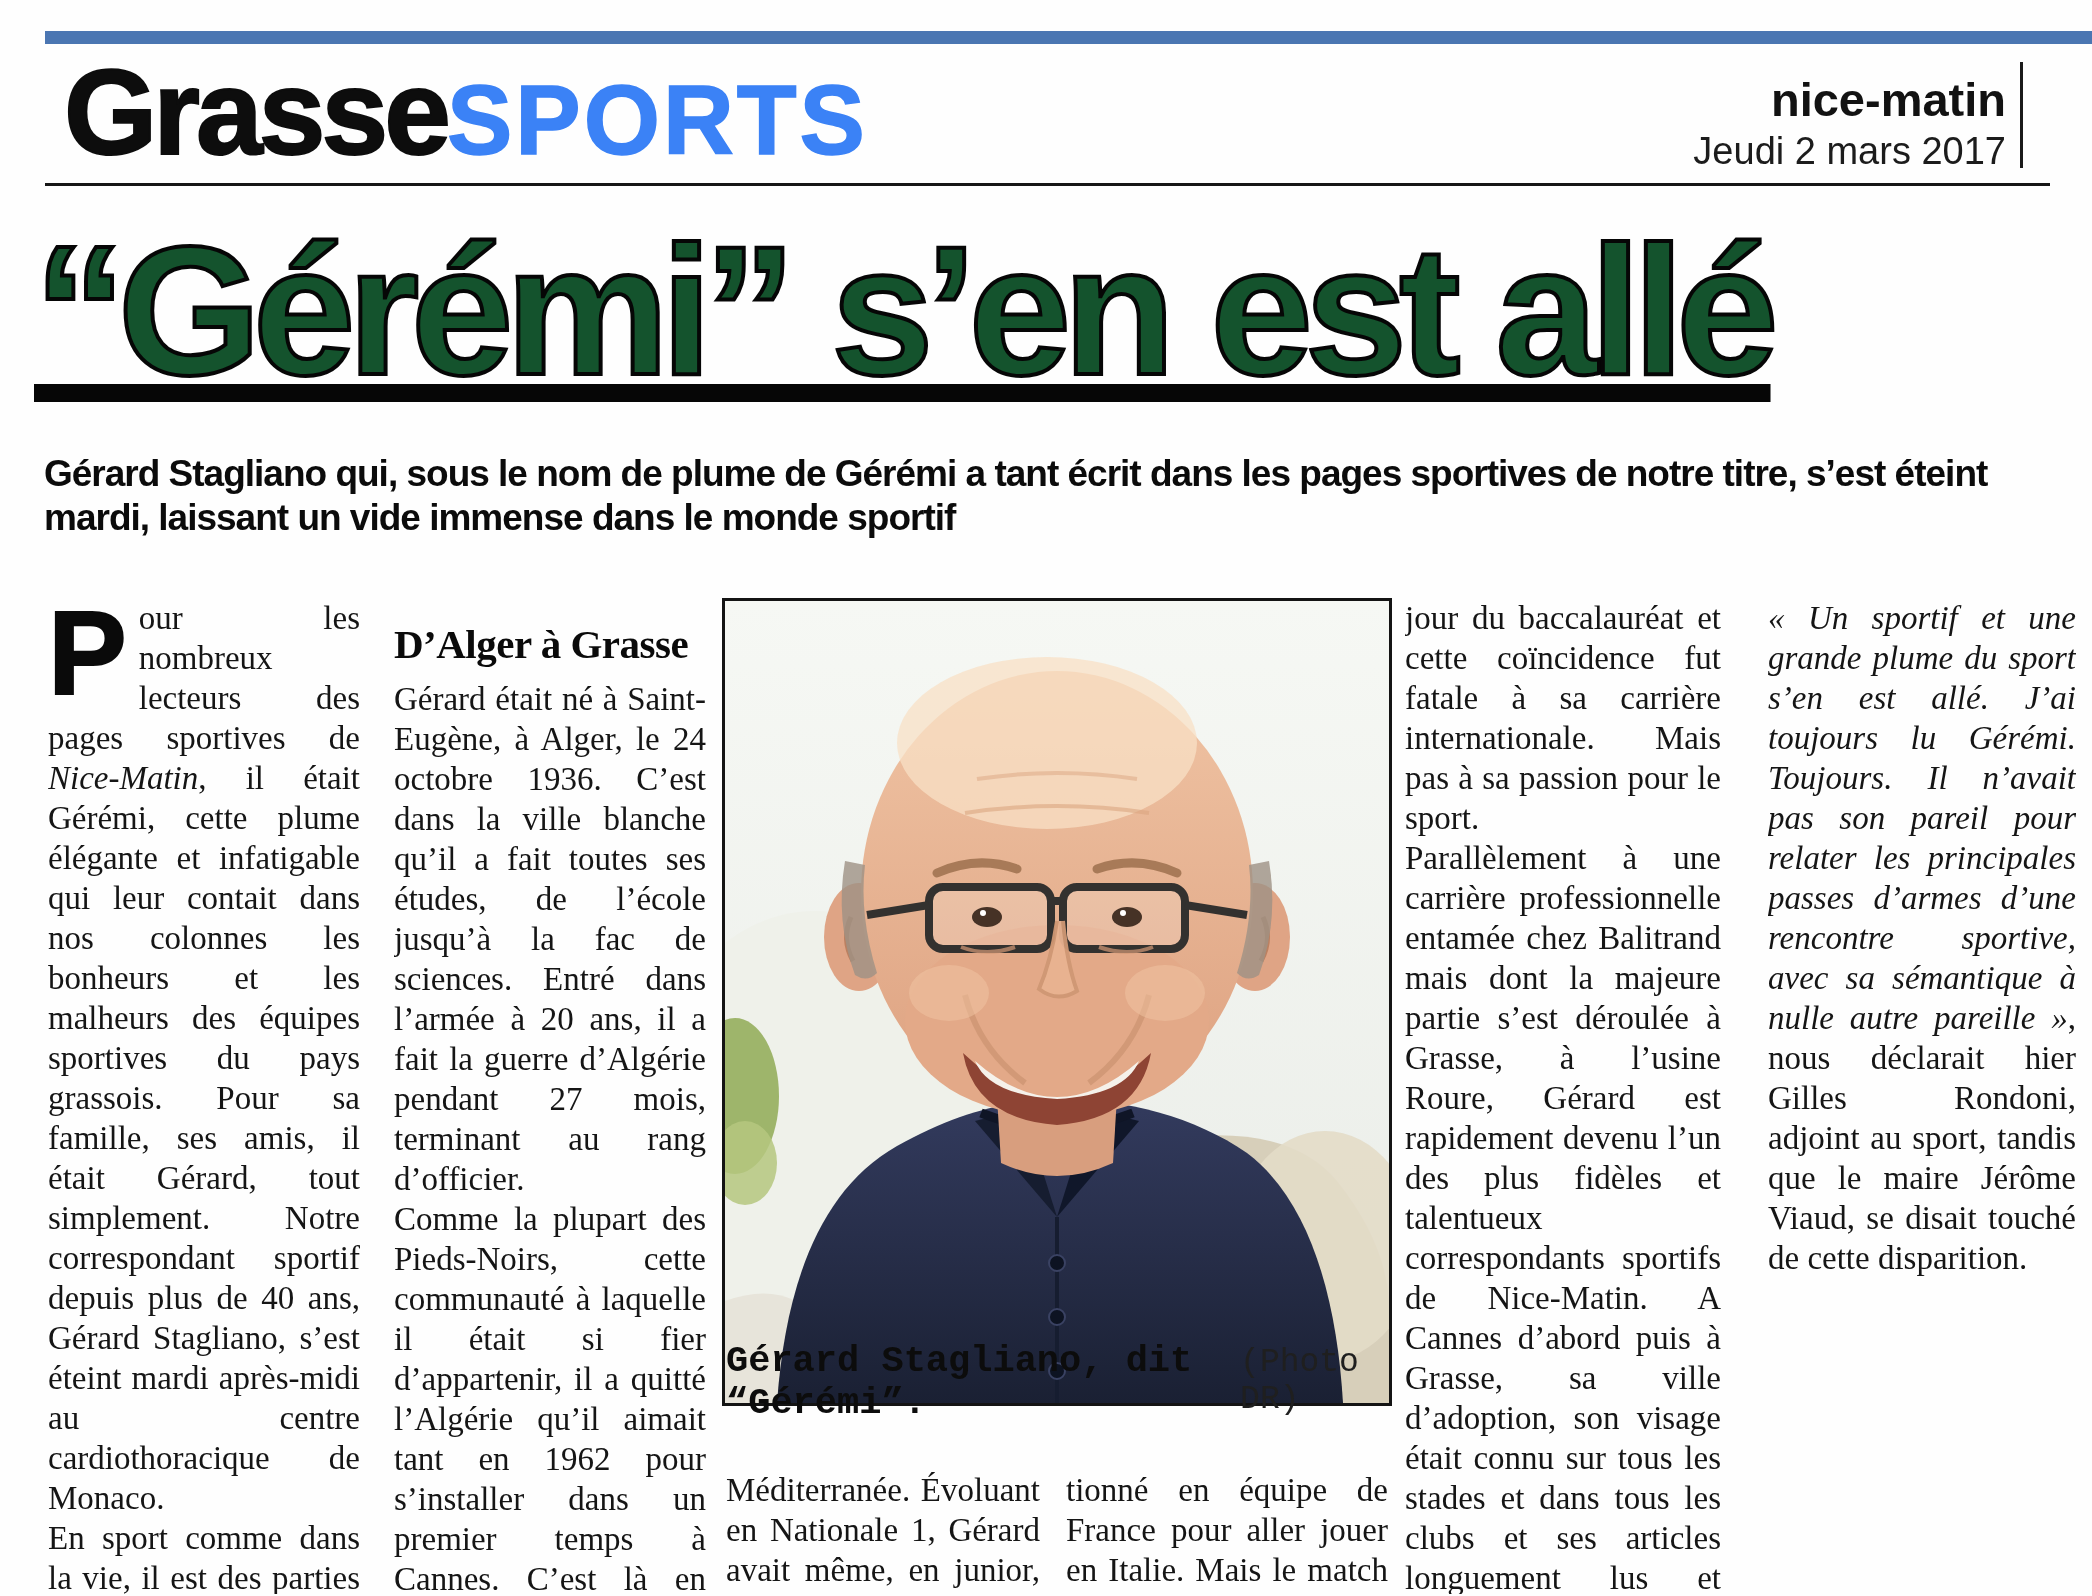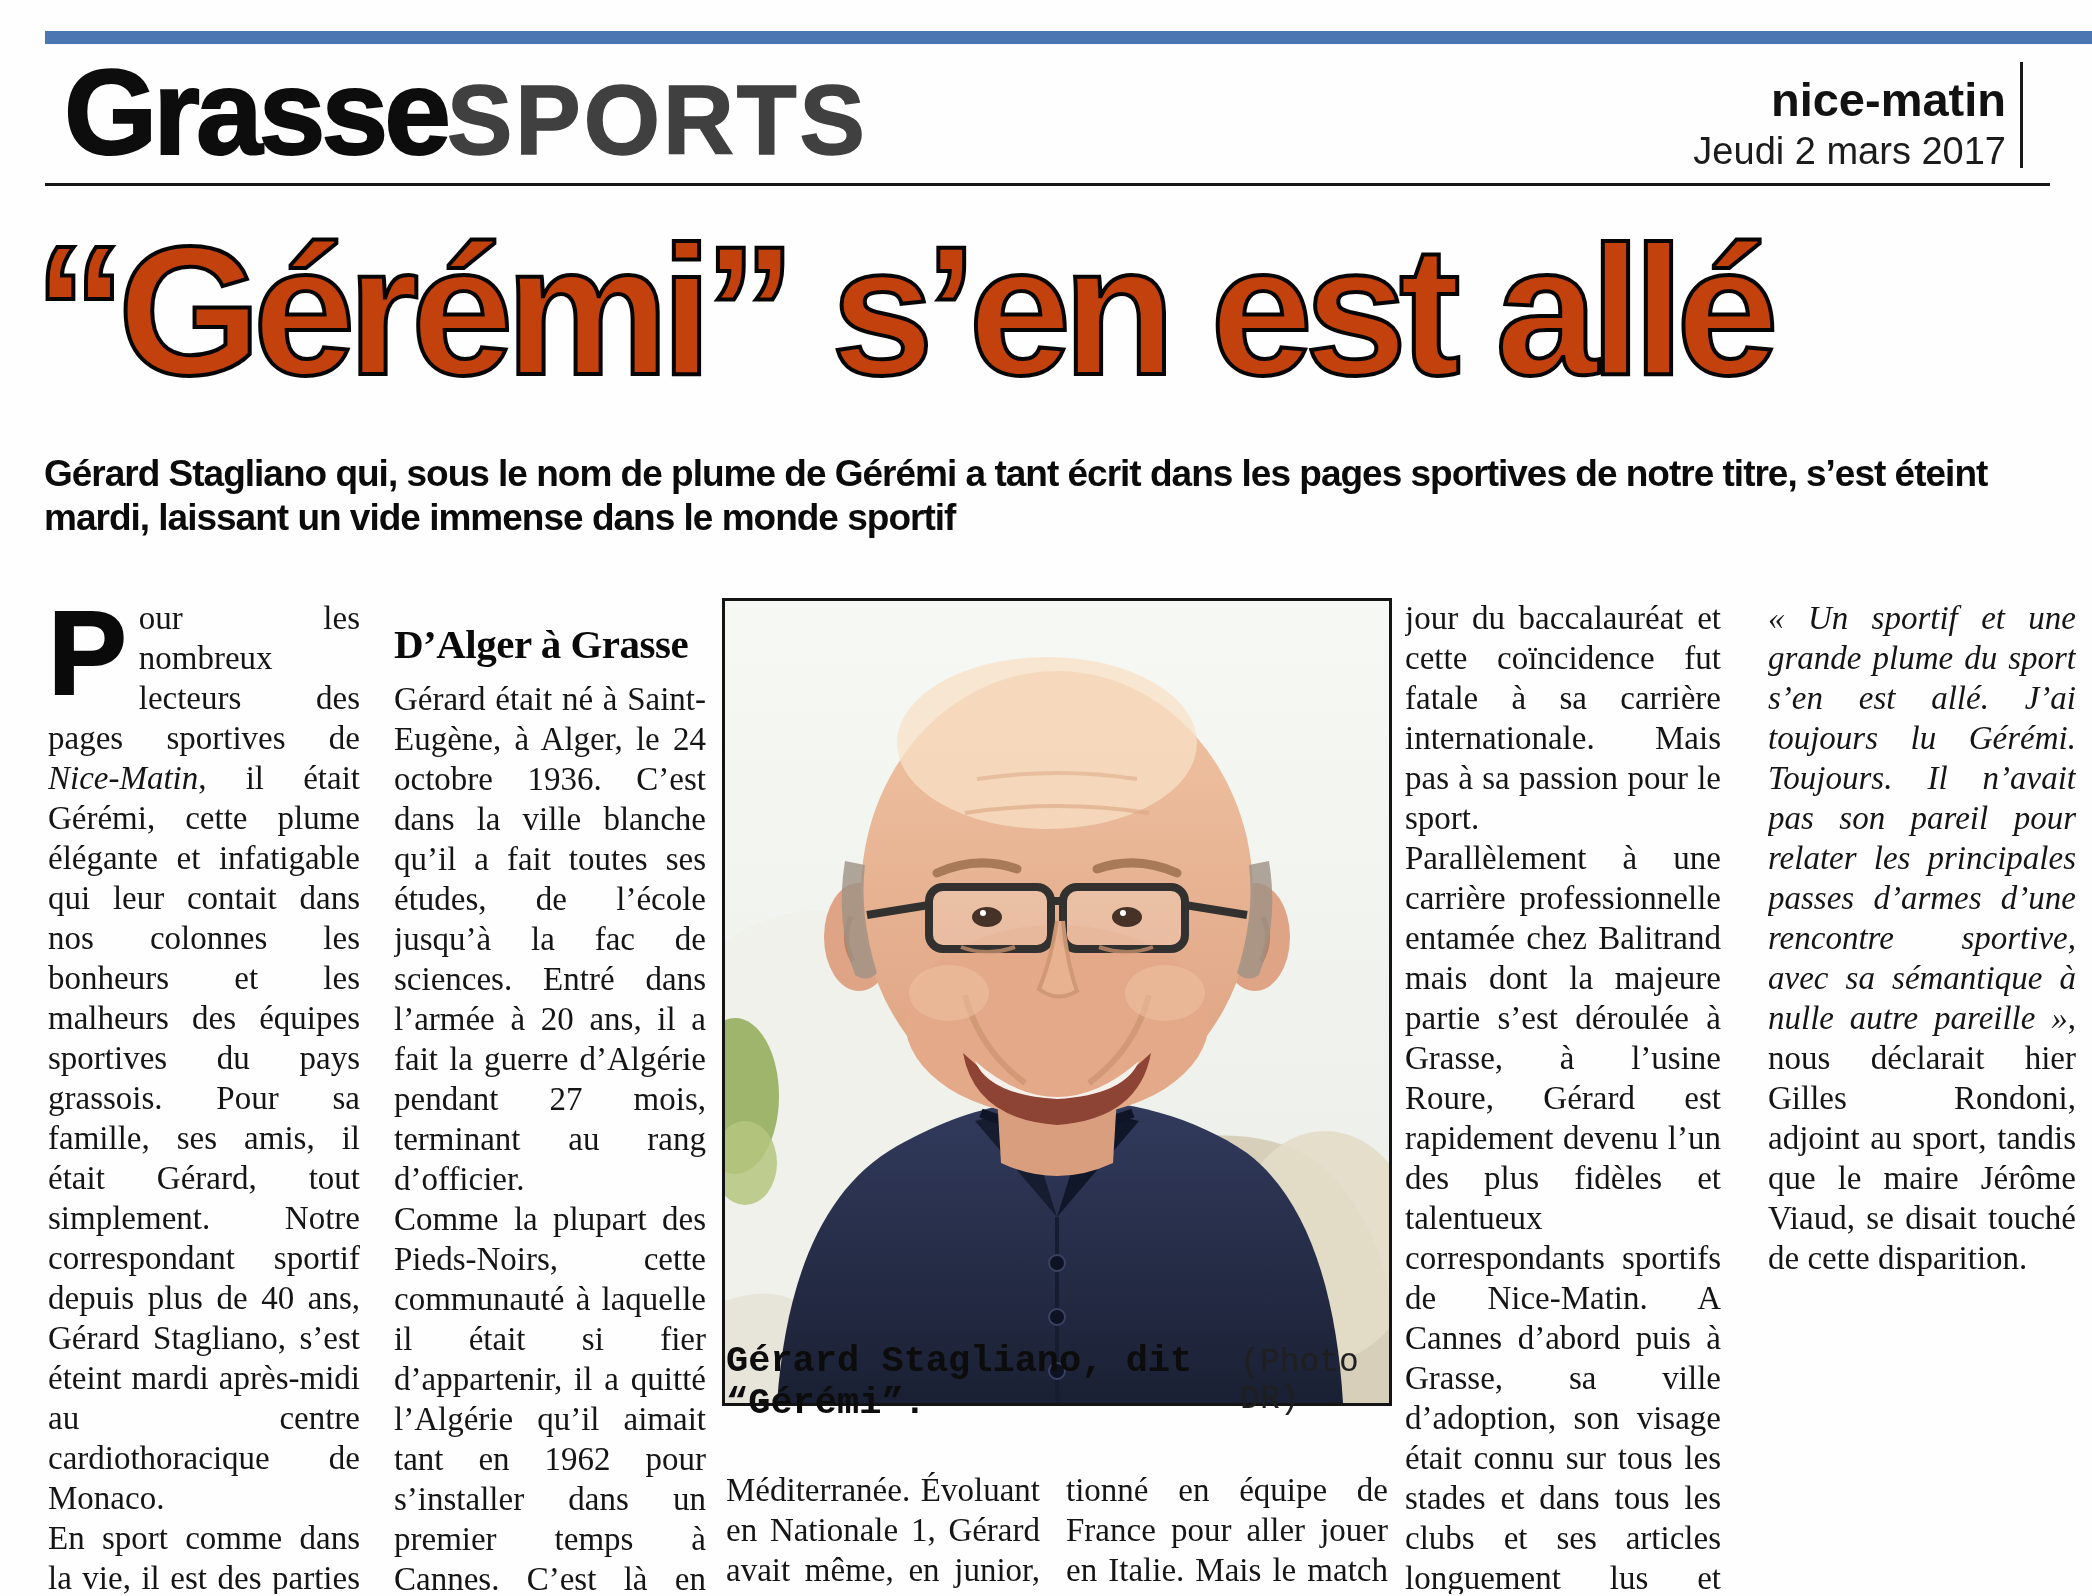--- a/index.html
+++ b/index.html
@@ -15,21 +15,21 @@
   .section-suffix{font-family:"Liberation Sans",sans-serif;font-weight:700;font-size:98px;
     letter-spacing:3px;line-height:1;-webkit-text-stroke:1.5px currentColor;}
   .issue-block{position:absolute;right:86px;top:74px;text-align:right;font-family:"Liberation Sans",sans-serif;}
   .paper-name{font-weight:700;font-size:47px;color:#121212;line-height:1.1;}
   .issue-date{font-weight:400;font-size:38px;color:#1c1c1c;margin-top:4px;}
   .issue-vrule{position:absolute;left:2020px;top:62px;width:3px;height:106px;background:#1a1a1a;}
   .head-rule{position:absolute;left:45px;top:183px;width:2005px;height:3px;background:#161616;}
   
   .headline{position:absolute;left:34px;top:214px;width:2020px;
     font-family:"Liberation Sans",sans-serif;font-weight:900;font-size:184px;line-height:1.05;
-    letter-spacing:-8px;color:#c2410c;-webkit-text-stroke:4px #060606;white-space:nowrap;}
+    letter-spacing:-8px;color:#14532d;-webkit-text-stroke:4px #060606;white-space:nowrap;text-decoration:underline;}
   .subheadline{position:absolute;left:44px;top:452px;width:1985px;
     font-family:"Liberation Sans",sans-serif;font-weight:700;font-size:37px;line-height:1.2;
     letter-spacing:-1px;color:#0b0b0b;}
   
   .col{position:absolute;top:598px;height:996px;overflow:hidden;
     font-size:33px;line-height:40px;text-align:justify;text-justify:inter-word;hyphens:auto;}
   .col p{margin:0;}
   .c1{left:48px;width:312px;}
   .c2{left:394px;width:312px;}
   .c5{left:1366px;width:316px;margin-left:39px;}
@@ -52,21 +52,21 @@
   .colshort p{margin:0;}
 </style>
 </head>
 <body>
 
 <div class="page">
 
   <div class="topbar" style="background:#4b76b2"></div>
   <div class="masthead-row">
     <span class="section-title">Grasse</span>
-    <span class="section-suffix" style="color:#404040">SPORTS</span>
+    <span class="section-suffix" style="color:#3b82f6">SPORTS</span>
   </div>
   <div class="issue-block">
     <div class="paper-name">nice-matin</div>
     <div class="issue-date">Jeudi 2 mars 2017</div>
   </div>
   <div class="issue-vrule"></div>
   <div class="head-rule"></div>
 
   <div class="headline">“Gérémi” s’en est allé</div>
   <div class="subheadline">Gérard Stagliano qui, sous le nom de plume de Gérémi a tant écrit dans les pages sportives de notre titre, s’est éteint mardi, laissant un vide immense dans le monde sportif</div>

